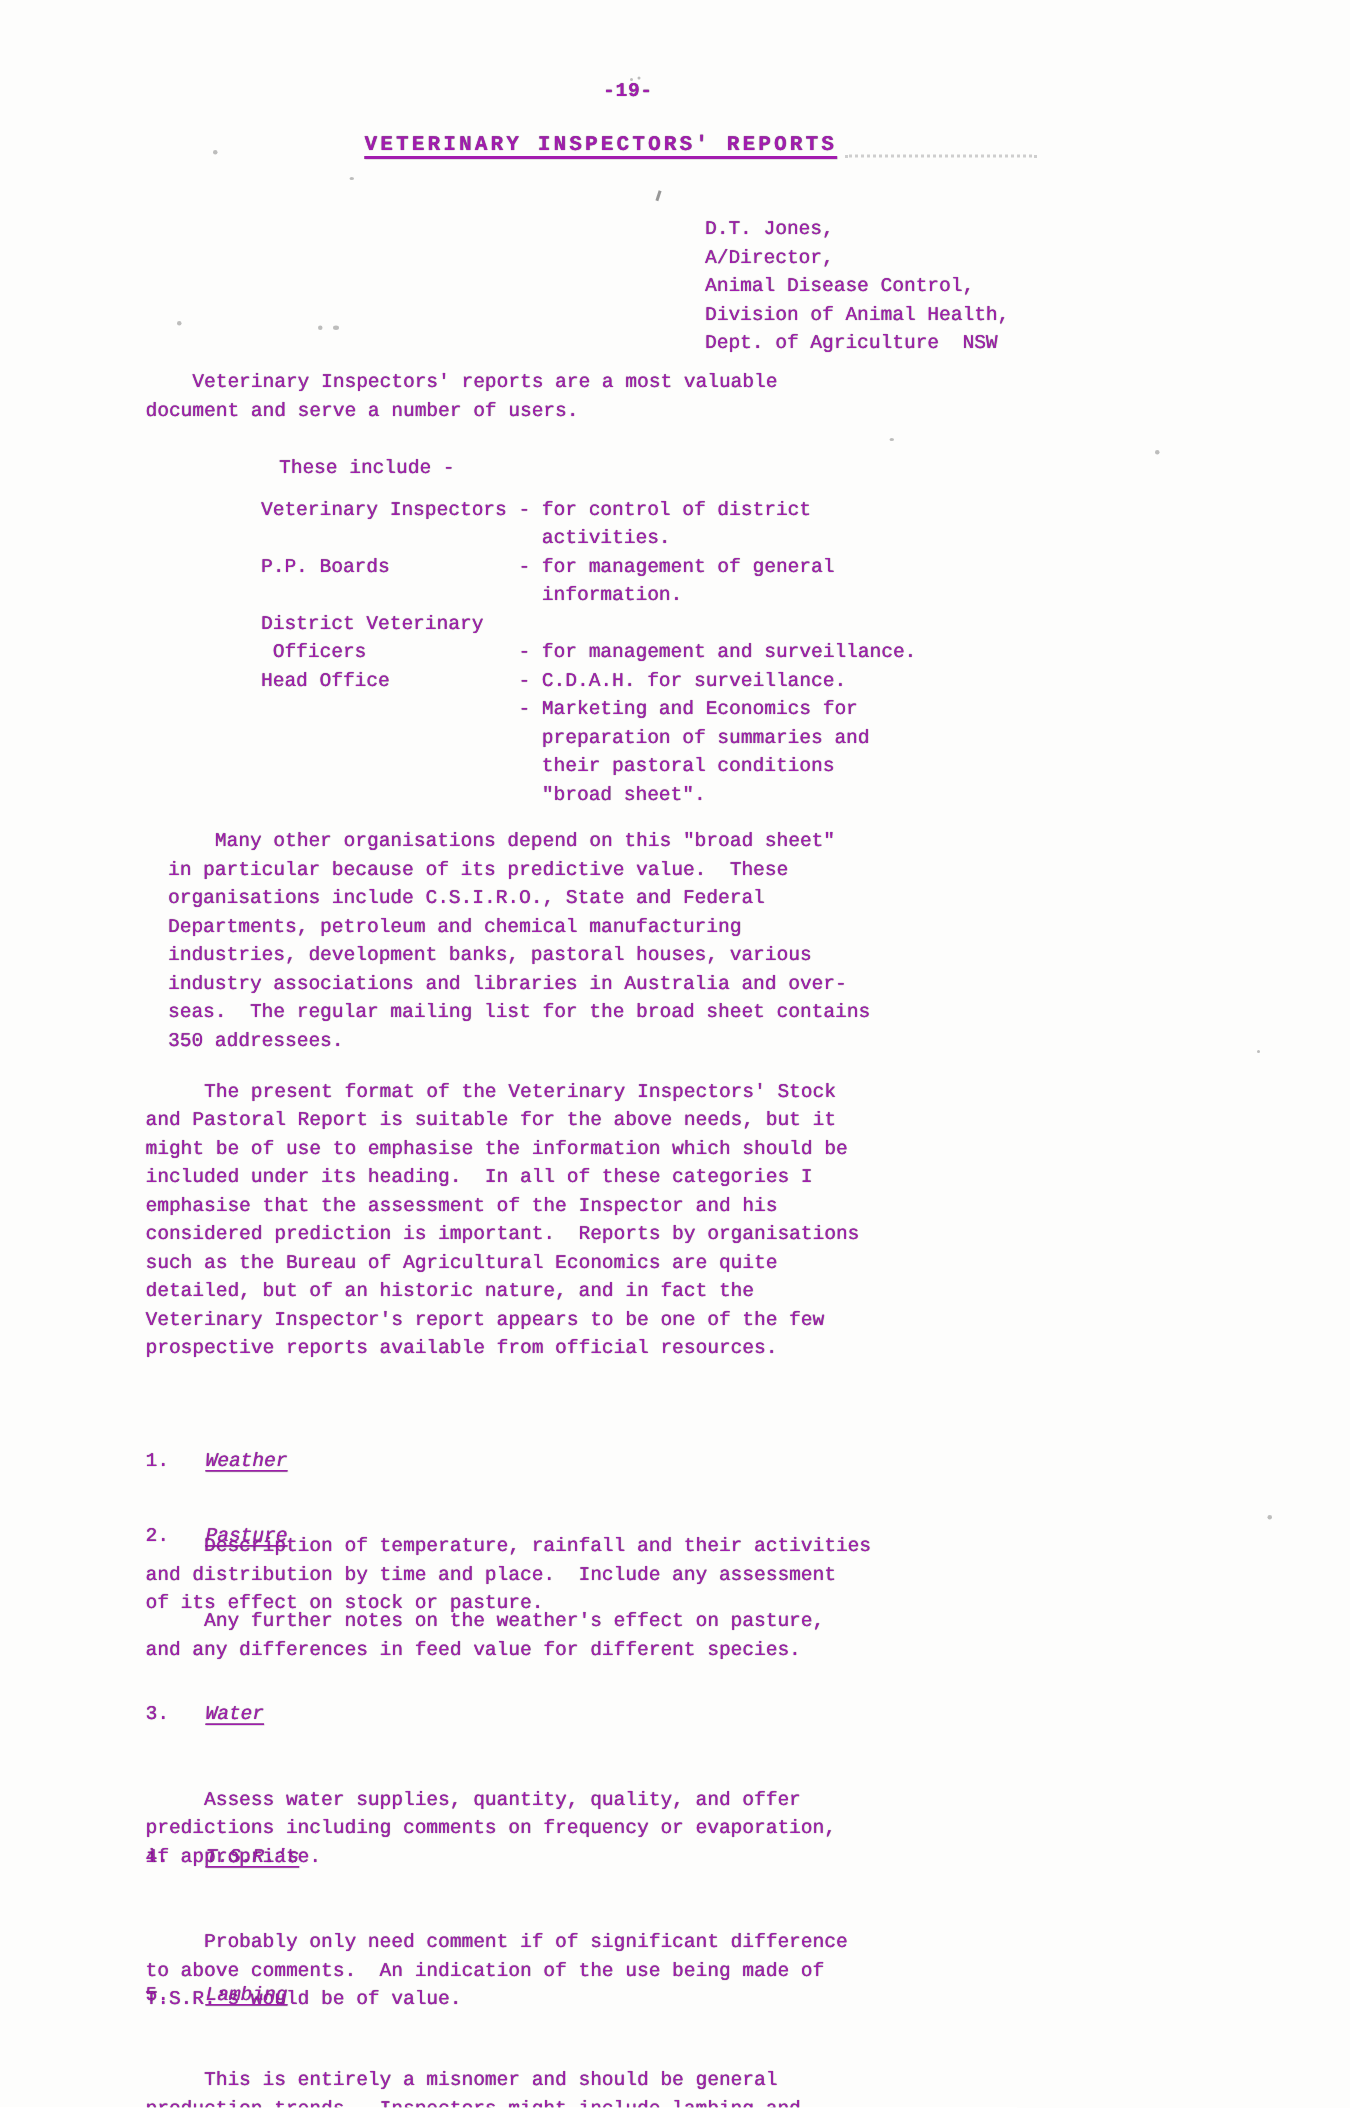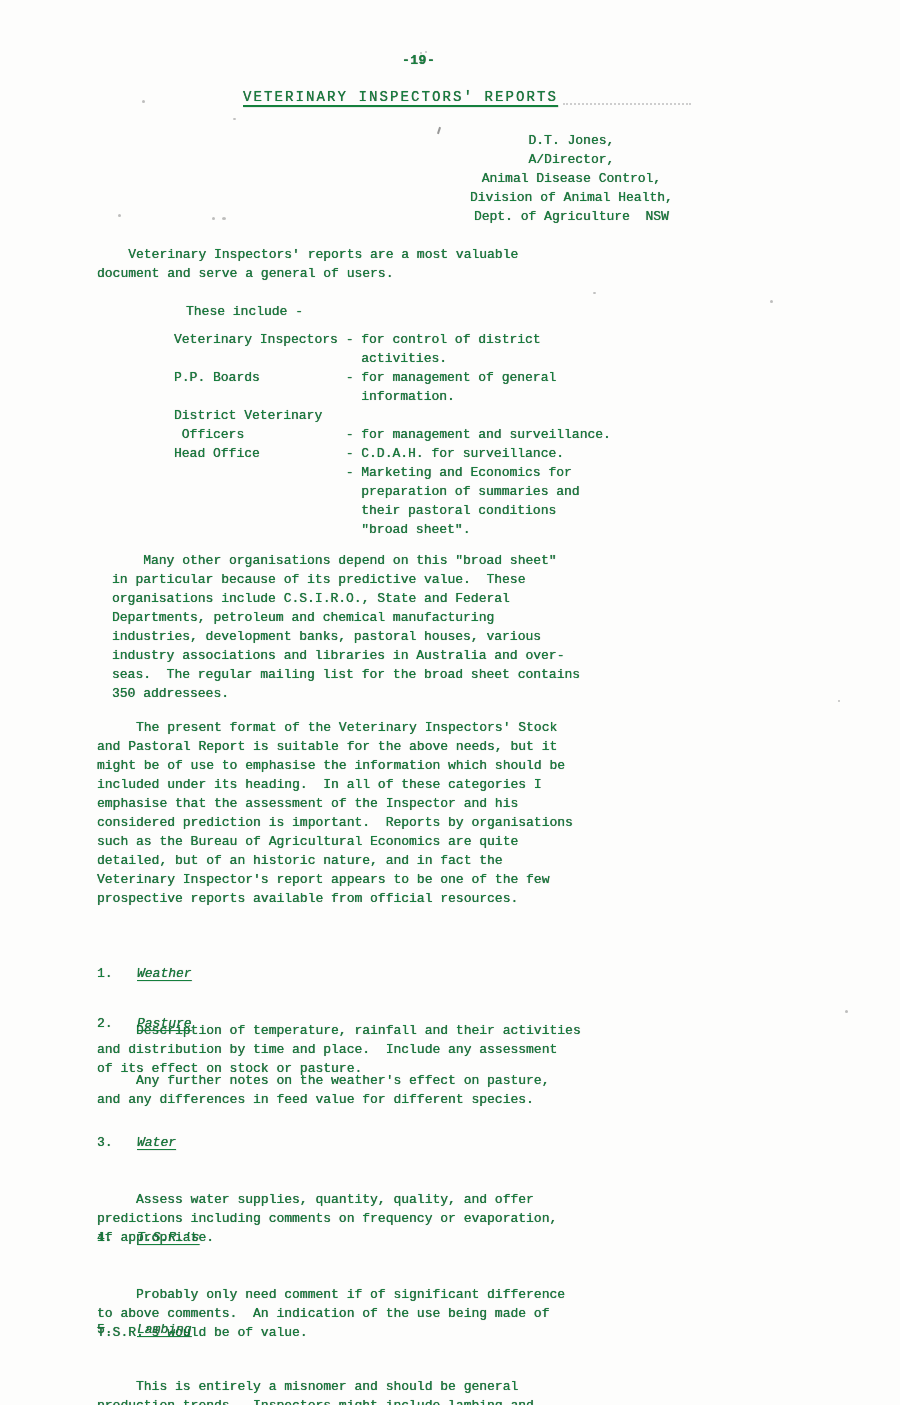--- a/index.html
+++ b/index.html
@@ -5,33 +5,33 @@
   html, body { margin: 0; padding: 0; background: #ffffff; }
   .page {
     position: relative;
     width: 900px;
     height: 1405px;
     background: #fdfdfc;
     overflow: hidden;
     font-family: "Liberation Mono", "DejaVu Sans Mono", monospace;
     font-size: 13px;
     line-height: 19px;
-    color: #15803d;
+    color: #a21caf;
   }
   .txt {
     position: absolute;
     white-space: pre;
     text-shadow: 0 0 0.7px rgba(15,15,15,0.65), 0.3px 0.3px 0 rgba(0,0,0,0.25);
   }
   .page-number {
     font-weight: bold;
     letter-spacing: 0.5px;
   }
   .doc-title {
-    font-weight: normal;
+    font-weight: bold;
     font-size: 14px;
     letter-spacing: 2.1px;
     text-decoration: underline;
     text-underline-offset: 4px;
     text-decoration-thickness: 2px;
   }
   .section {
     position: absolute;
     left: 97px;
     white-space: pre;
@@ -67,28 +67,28 @@
 </style>
 </head>
 <body>
 
 <div class="page">
 
   <div class="txt page-number" style="left:402px; top:51px;">-19-</div>
 
   <div class="txt doc-title" style="left:243px; top:88px;">VETERINARY INSPECTORS' REPORTS</div>
 
-  <div class="txt" style="left:470px; top:131px;text-align:center;">D.T. Jones,
+  <div class="txt" style="left:470px; top:143px;">D.T. Jones,
 A/Director,
 Animal Disease Control,
 Division of Animal Health,
 Dept. of Agriculture  NSW</div>
 
   <div class="txt" style="left:97px; top:245px;">    Veterinary Inspectors' reports are a most valuable
-document and serve a general of users.</div>
+document and serve a number of users.</div>
 
   <div class="txt" style="left:146px; top:302px;margin-left:40px;">These include -</div>
 
   <div class="txt" style="left:137px; top:330px;margin-left:37px;">Veterinary Inspectors - for control of district
                         activities.
 P.P. Boards           - for management of general
                         information.
 District Veterinary
  Officers             - for management and surveillance.
 Head Office           - C.D.A.H. for surveillance.

